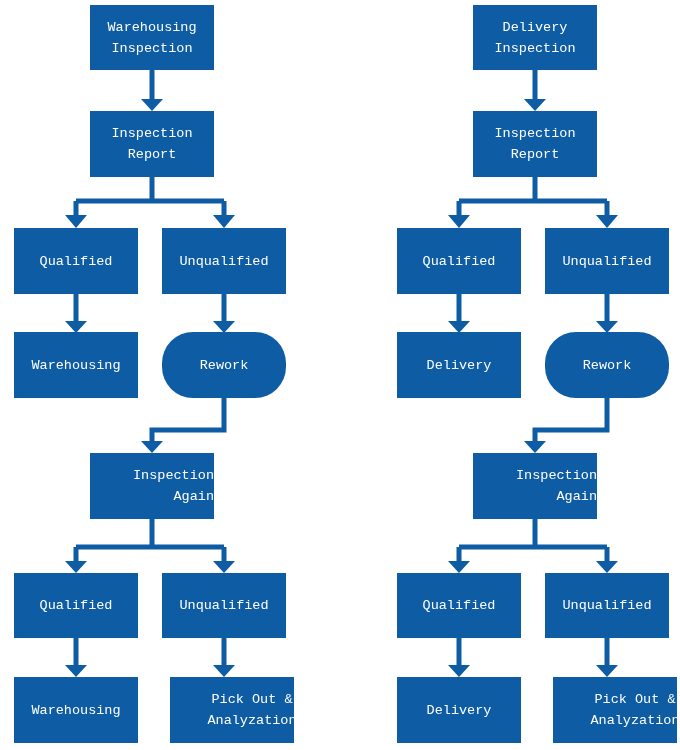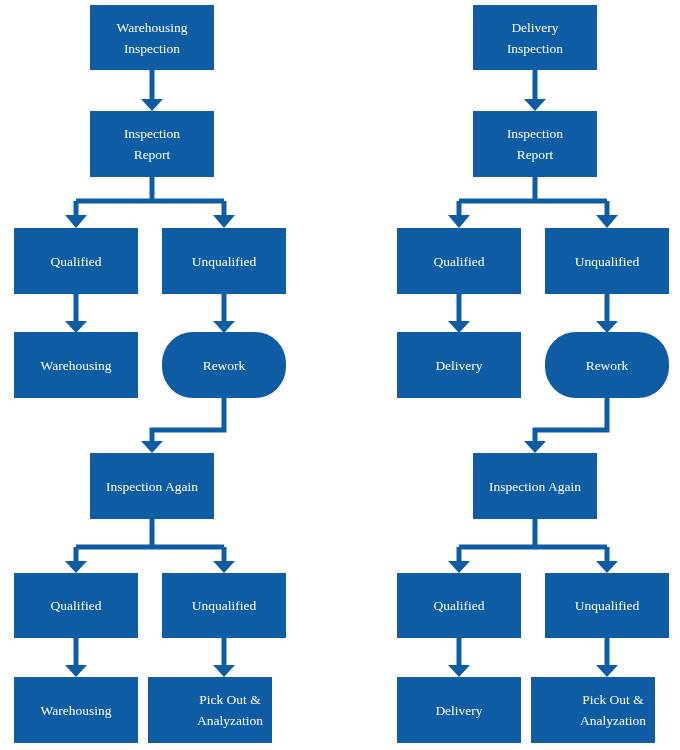--- a/index.html
+++ b/index.html
@@ -6,21 +6,21 @@
     margin: 0;
     padding: 0;
     background: #ffffff;
   }
   .canvas {
     position: relative;
     width: 680px;
     height: 750px;
     background: #ffffff;
     overflow: hidden;
-    font-family: Liberation Serif, serif;
+    font-family: Liberation Mono, monospace;
   }
   .flow {
     position: absolute;
     top: 0;
     width: 272px;
     height: 750px;
   }
   .flow-left  { left: 14px; }
   .flow-right { left: 397px; }
   .connectors {
@@ -43,25 +43,25 @@
     text-align: center;
     white-space: pre-line;
     box-sizing: border-box;
   }
   .n-start  { left: 76px;  top: 5px;   height: 65px; }
   .n-report { left: 76px;  top: 111px; height: 66px; }
   .n-q1     { left: 0px;   top: 228px; height: 66px; }
   .n-u1     { left: 148px; top: 228px; height: 66px; }
   .n-a1     { left: 0px;   top: 332px; height: 66px; }
   .n-rework { left: 148px; top: 332px; height: 66px; border-radius: 31px; }
-  .n-again  { left: 76px;  top: 453px; height: 66px; }
+  .n-again  { left: 76px;  top: 453px; height: 66px; text-align: right; }
   .n-q2     { left: 0px;   top: 573px; height: 65px; }
   .n-u2     { left: 148px; top: 573px; height: 65px; }
   .n-a2     { left: 0px;   top: 677px; height: 66px; }
-  .n-r2     { left: 134px; top: 677px; height: 66px; padding-left: 40px; }
+  .n-r2     { left: 156px; top: 677px; height: 66px; padding-left: 40px; }
   .conn-stroke {
     stroke: #0e5ca4;
     stroke-width: 5;
     fill: none;
     stroke-linejoin: miter;
   }
   .conn-head {
     fill: #0e5ca4;
     stroke: none;
   }

